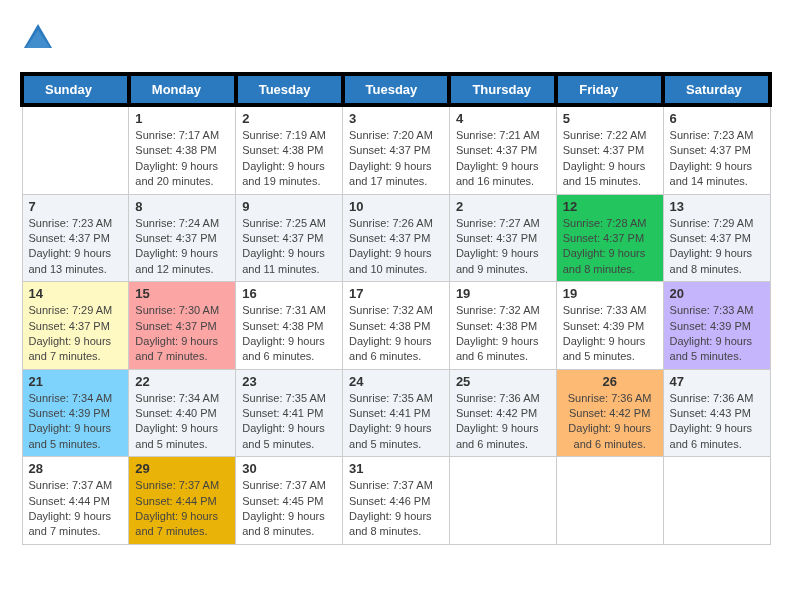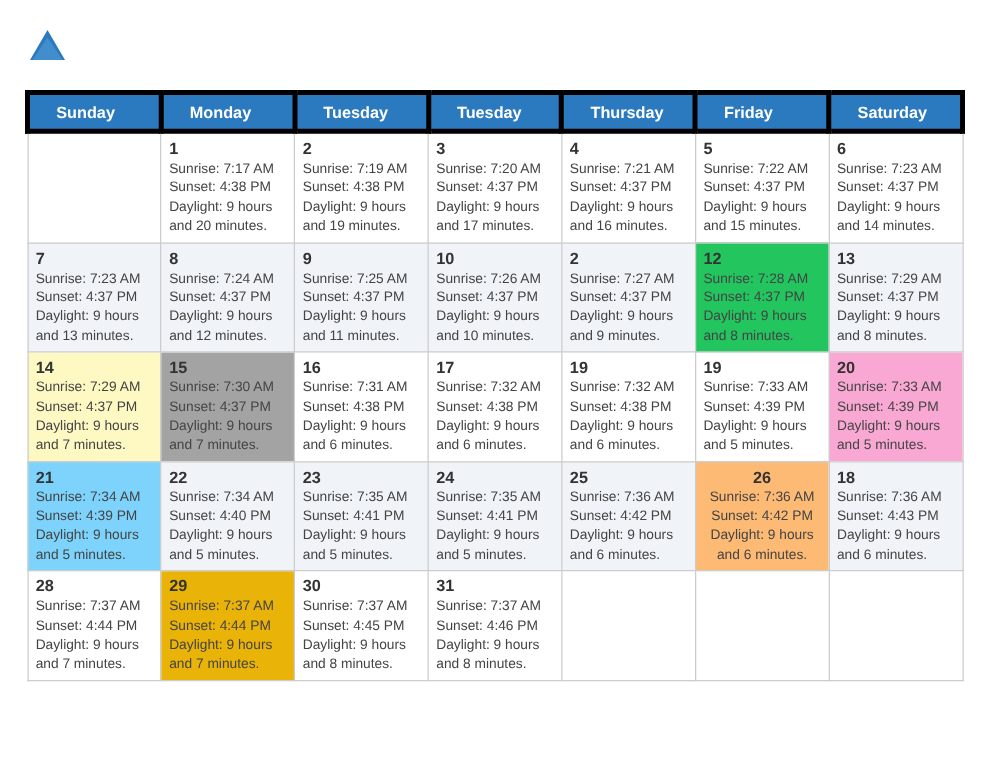--- a/index.html
+++ b/index.html
@@ -223,21 +223,21 @@
         </td>
       </tr>
       <tr>
         <td style="background: #fef9c3;">
           <span class="day-number">14</span>
           <div class="day-info" style="white-space: pre-line;">Sunrise: 7:29 AM
 Sunset: 4:37 PM
 Daylight: 9 hours
 and 7 minutes.</div>
         </td>
-        <td style="background: #a3a3a3;">
+        <td style="background: #fca5a5;">
           <span class="day-number">15</span>
           <div class="day-info" style="white-space: pre-line;">Sunrise: 7:30 AM
 Sunset: 4:37 PM
 Daylight: 9 hours
 and 7 minutes.</div>
         </td>
         <td style="background: rgb(255, 255, 255);">
           <span class="day-number">16</span>
           <div class="day-info" style="white-space: pre-line;">Sunrise: 7:31 AM
 Sunset: 4:38 PM
@@ -258,21 +258,21 @@
 Daylight: 9 hours
 and 6 minutes.</div>
         </td>
         <td style="background: rgb(255, 255, 255);">
           <span class="day-number">19</span>
           <div class="day-info" style="white-space: pre-line;">Sunrise: 7:33 AM
 Sunset: 4:39 PM
 Daylight: 9 hours
 and 5 minutes.</div>
         </td>
-        <td style="background: #f9a8d4;">
+        <td style="background: #c4b5fd;">
           <span class="day-number">20</span>
           <div class="day-info" style="white-space: pre-line;">Sunrise: 7:33 AM
 Sunset: 4:39 PM
 Daylight: 9 hours
 and 5 minutes.</div>
         </td>
       </tr>
       <tr>
         <td style="background: #7dd3fc;">
           <span class="day-number">21</span>
@@ -310,21 +310,21 @@
 and 6 minutes.</div>
         </td>
         <td style="background: #fdba74; text-align: center;">
           <span class="day-number">26</span>
           <div class="day-info" style="white-space: pre-line;">Sunrise: 7:36 AM
 Sunset: 4:42 PM
 Daylight: 9 hours
 and 6 minutes.</div>
         </td>
         <td style="background: rgb(240, 244, 248);">
-          <span class="day-number">18</span>
+          <span class="day-number">47</span>
           <div class="day-info" style="white-space: pre-line;">Sunrise: 7:36 AM
 Sunset: 4:43 PM
 Daylight: 9 hours
 and 6 minutes.</div>
         </td>
       </tr>
       <tr>
         <td style="background: rgb(255, 255, 255);">
           <span class="day-number">28</span>
           <div class="day-info" style="white-space: pre-line;">Sunrise: 7:37 AM

